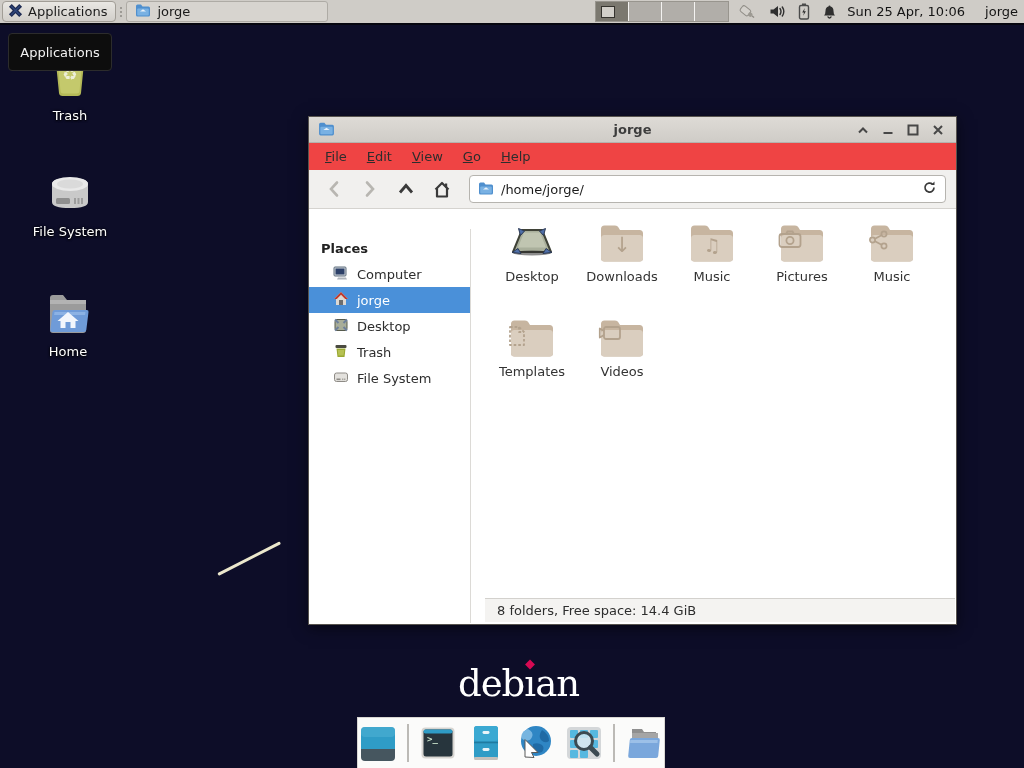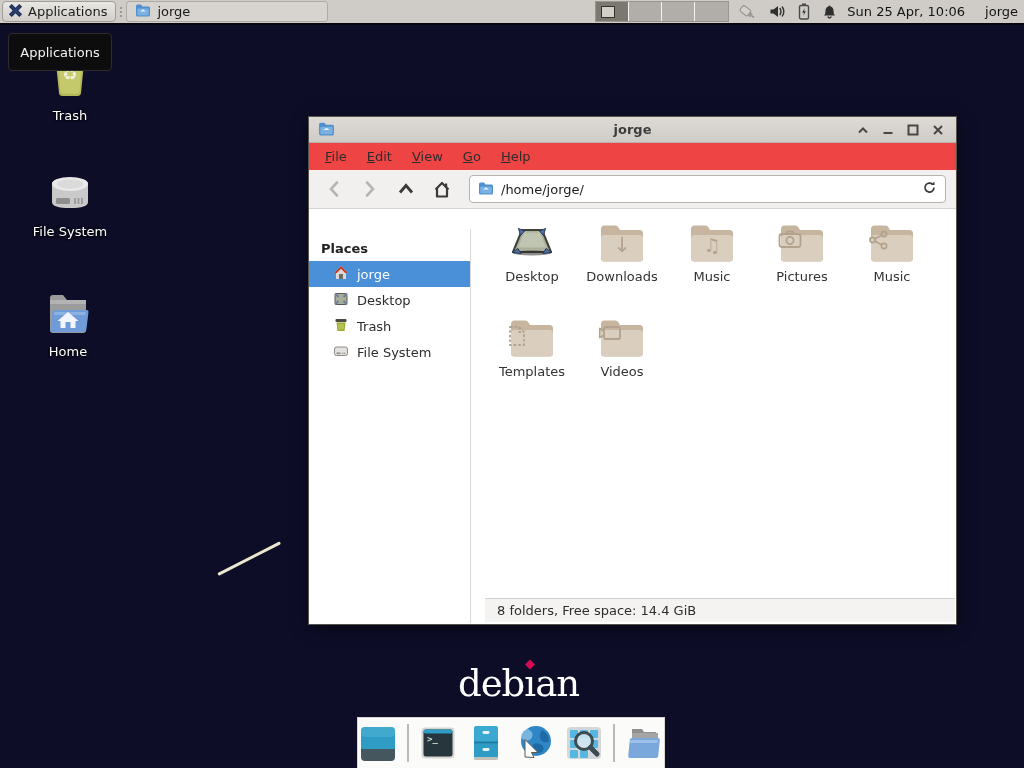--- a/index.html
+++ b/index.html
@@ -297,20 +297,30 @@
           <path d="M12 7.5 a4.5 4.5 0 1 1 -1.4 -3.2" stroke="#3a3a3a" stroke-width="1.7" fill="none"></path>
           <path d="M12.5 1.5 v3.5 h-3.5 Z" fill="#3a3a3a"></path>
         </svg>
       </span>
     </div>
   </div>
 
   <div class="sidebar">
     <div class="sb-head">Places</div>
 
+    <div class="sb-item">
+      <span>
+        <svg width="16" height="16" viewBox="0 0 16 16">
+          <rect x="1" y="2" width="12" height="9" rx="1" fill="#cfd4da" stroke="#5c6c7c" stroke-width="1"></rect>
+          <rect x="2.5" y="3.5" width="9" height="6" fill="#2c4068"></rect>
+          <path d="M5 12.5 h8 l1 2 H4 Z" fill="#aeb4bb"></path>
+        </svg>
+      </span>
+      <span>Computer</span>
+    </div>
 
     <div class="sb-item sel" style="background: rgb(74, 144, 217);">
       <span>
         <svg width="16" height="16" viewBox="0 0 16 16">
           <path d="M8 1 L15 8 H13 V14 H3 V8 H1 Z" fill="#ddd8d2"></path>
           <path d="M8 1 L15 8 H12.2 L8 3.8 L3.8 8 H1 Z" fill="#c0392b"></path>
           <rect x="6" y="9" width="4" height="5" fill="#6d6d6d"></rect>
         </svg>
       </span>
       <span>jorge</span>

